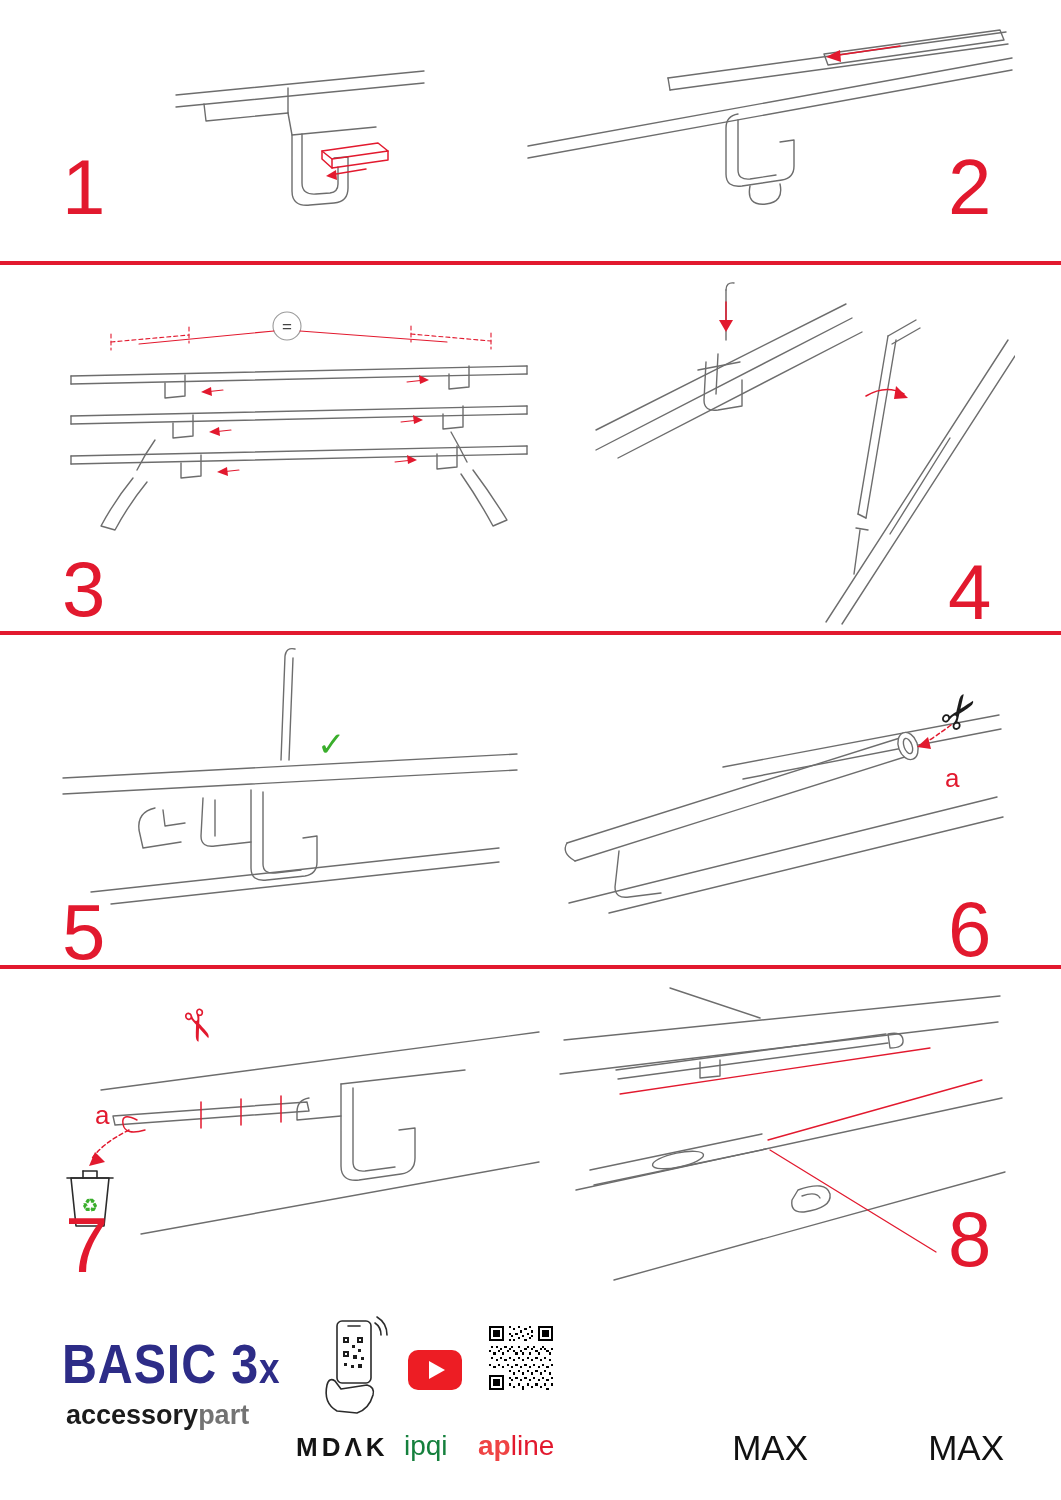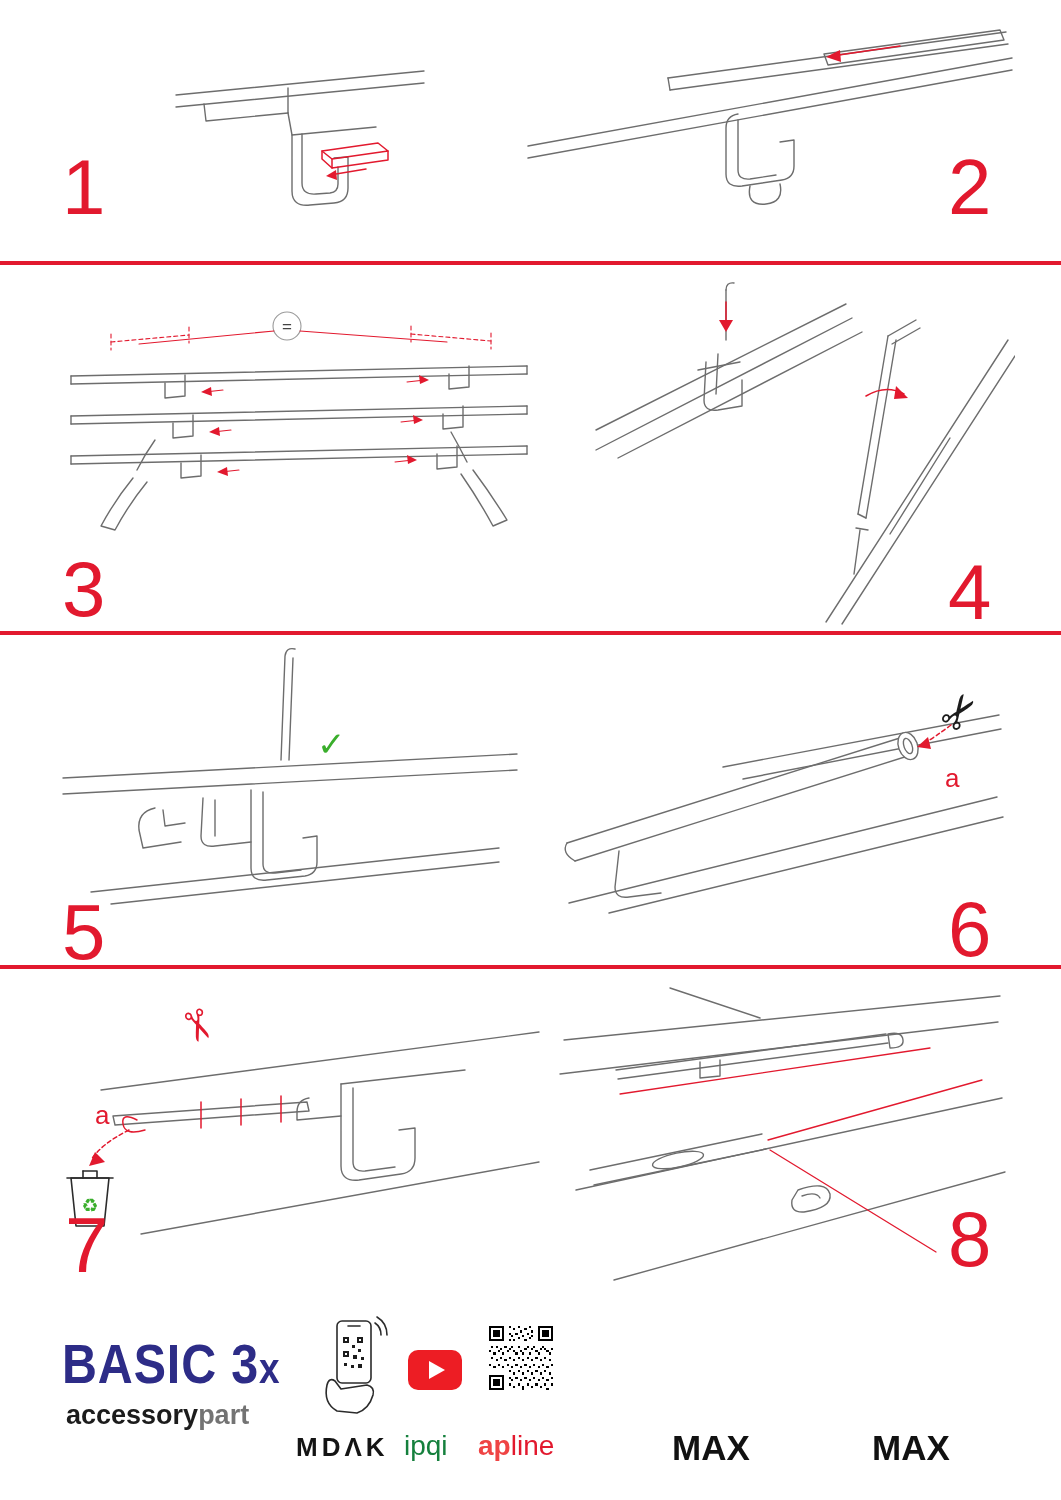--- a/index.html
+++ b/index.html
@@ -22,21 +22,21 @@
   .basic-logo .suffix { font-size:42px; }
   .brand-name { position:absolute; left:66px; top:1400px; font-size:27px; font-weight:bold; white-space:nowrap; }
   .brand-name .black { color:#1c1c1c; }
   .brand-name .red { color:#737373; }
   .logo-text { position:absolute; font-size:26px; text-align:left; }
   .mdak { left:296px; top:1432px; width:120px; color:#141414; letter-spacing:4px; font-weight:bold; }
   .ipqi { left:404px; top:1430px; width:62px; color:#15803d; font-size:28px; }
   .apline { left:478px; top:1430px; width:96px; font-size:28px; }
   .apline .black { color:#ef4444; font-weight:bold; }
   .apline .red { color:#e2192e; }
-  .max-label { position:absolute; font-size:35px; font-weight:bold; color:#111; text-align:left; }
+  .max-label { position:absolute; font-size:35px; font-weight:normal; color:#111; text-align:right; }
 </style>
 </head>
 <body>
 
 <div class="page">
 
   <div class="abs panel" style="left:170px; top:55px; width:260px; height:185px;">
     <svg viewBox="0 0 260 185">
       <g class="sk">
         <path d="M6 40 L254 16"></path>

